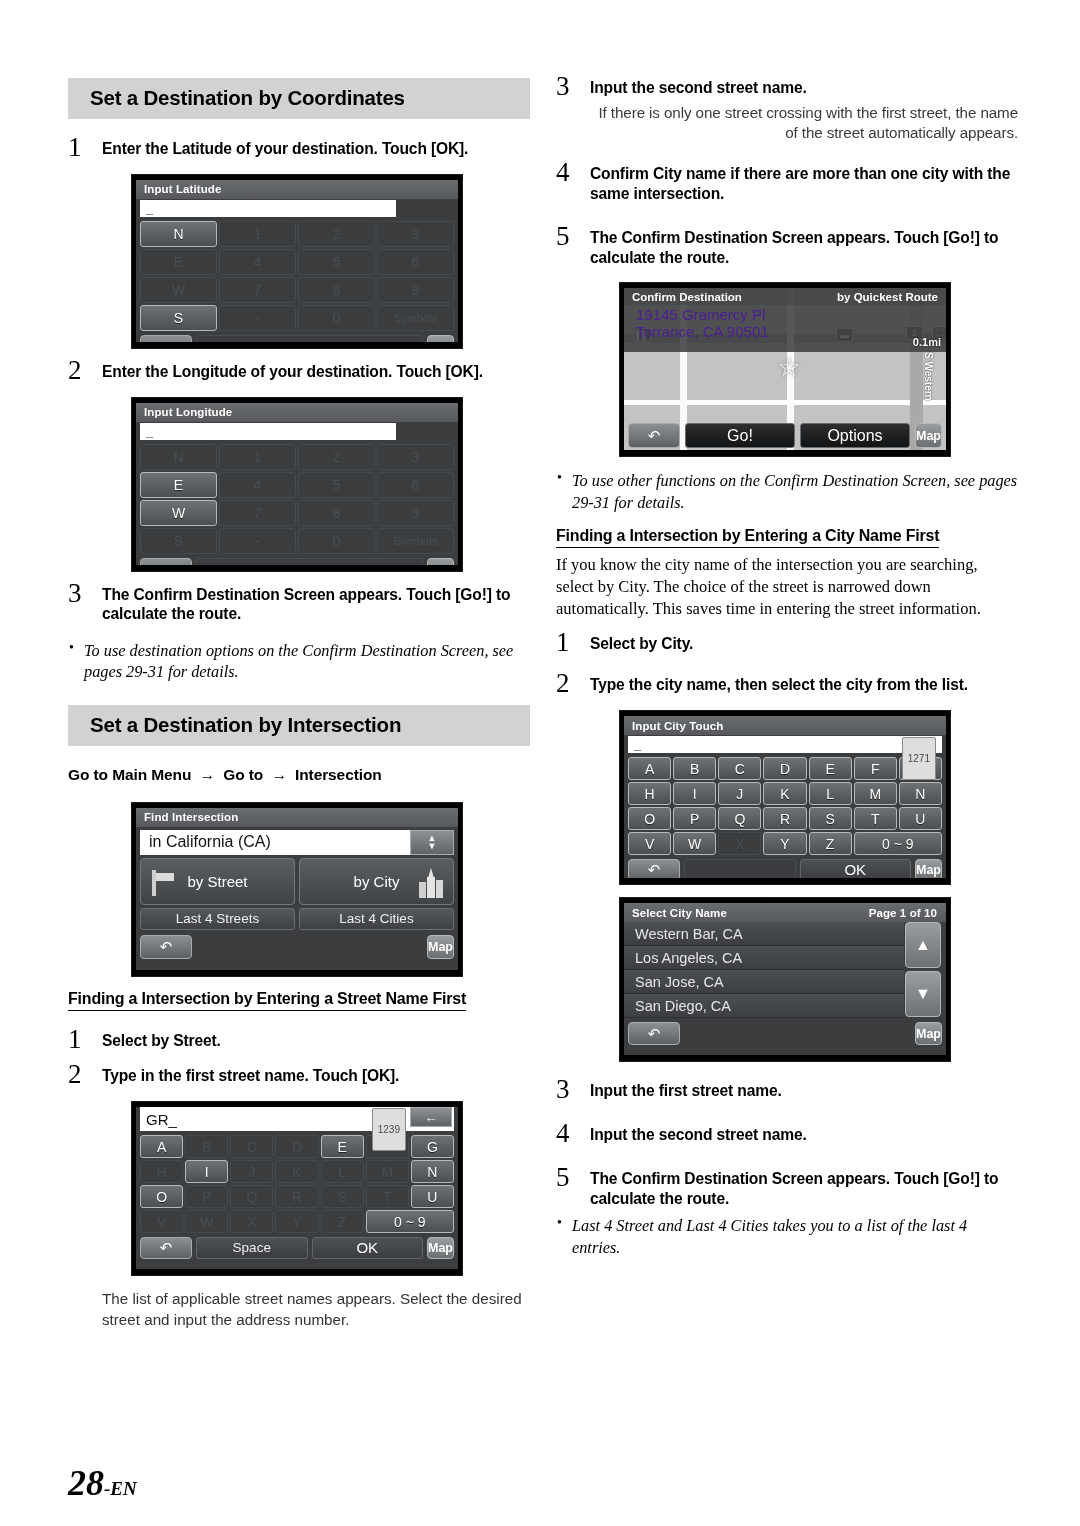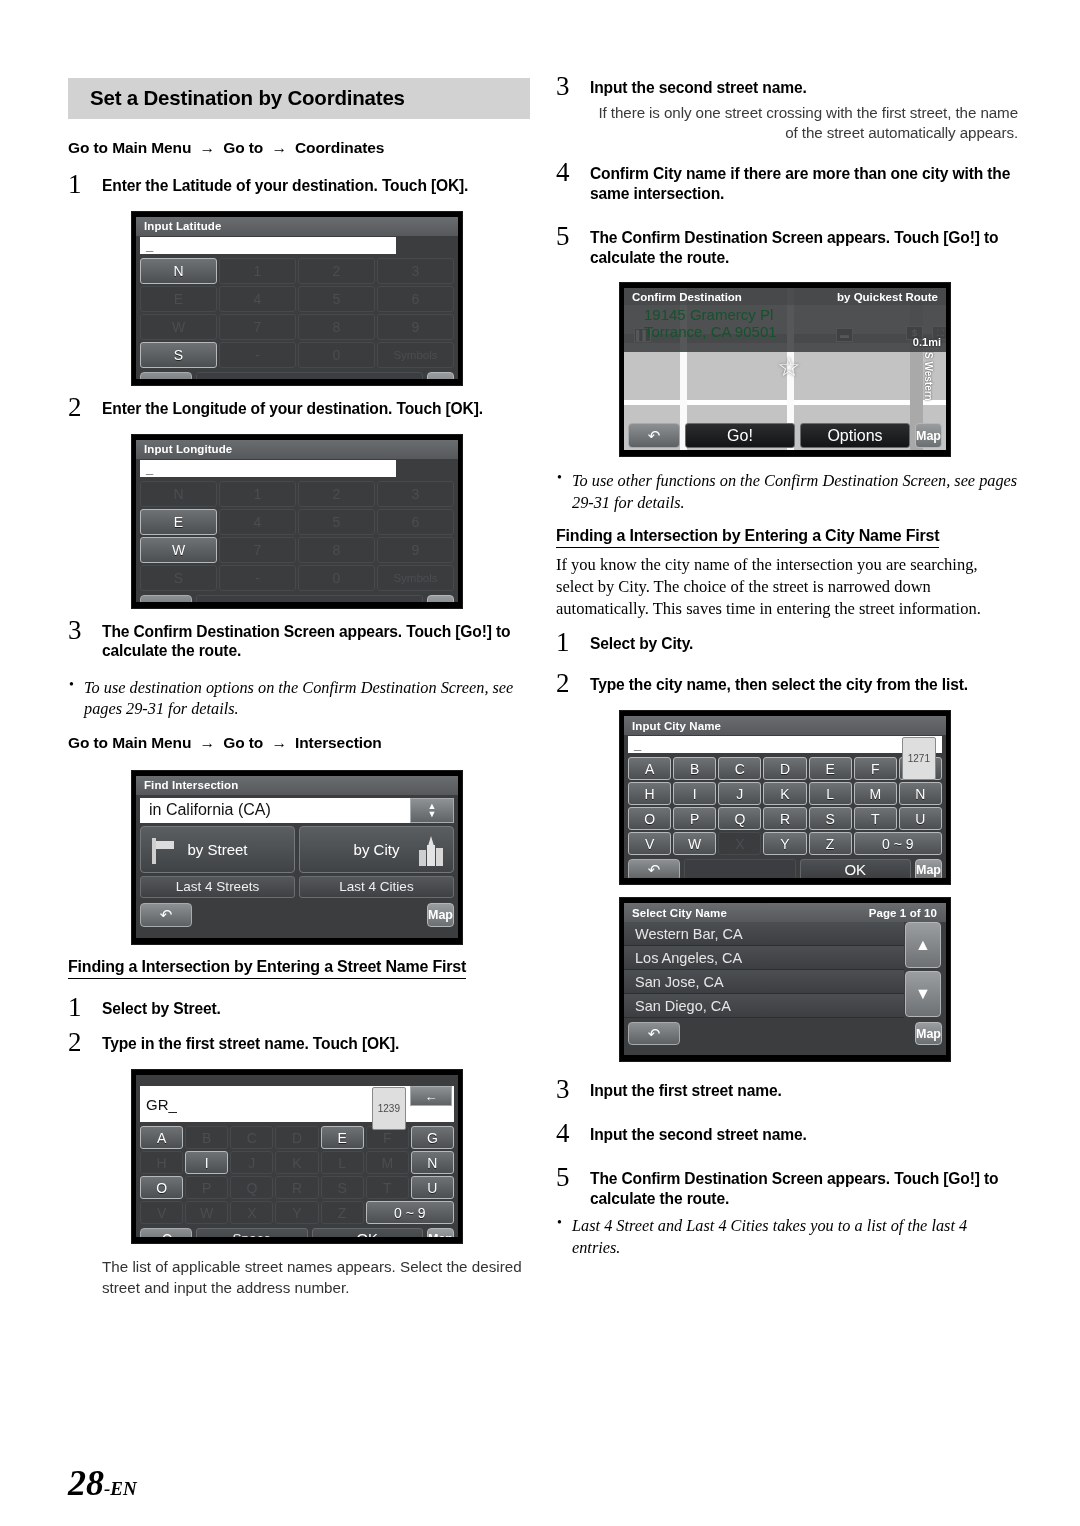--- a/index.html
+++ b/index.html
@@ -197,22 +197,22 @@
   .road-v.major { width: 13px; background: #a9a9a9; }
   .map-head {
     position: absolute; top: 0; left: 0; right: 0;
     background: rgba(62,64,66,0.93); color: #fff;
     font-size: 11.5px; font-weight: bold; height: 17px;
     display: flex; align-items: center; justify-content: space-between;
     padding: 0 8px;
   }
   .map-addr {
     position: absolute; top: 17px; left: 0; right: 0;
-    background: rgba(62,64,66,0.88); color: #14532d;
-    padding: 2px 0 3px 20px; font-size: 15px; line-height: 1.13;
+    background: rgba(62,64,66,0.88); color: #4c1d95;
+    padding: 2px 0 3px 12px; font-size: 15px; line-height: 1.13;
     height: 47px;
   }
   .map-scale {
     position: absolute; right: 5px; top: 48px;
     color: #fff; font-size: 11px; font-weight: bold;
     text-shadow: 0 0 2px #000;
   }
   .map-street-lbl {
     position: absolute; right: 12px; top: 64px;
     color: #fff; font-size: 10px; font-weight: bold;
@@ -271,27 +271,20 @@
 </style>
 </head>
 <body>
 
 <div class="page">
 
   <div class="col col-left">
 
     <div class="section-bar">Set a Destination by Coordinates</div>
 
-    <div class="breadcrumb">
-      <span>Go to Main Menu</span>
-      <span class="arrow">→</span>
-      <span>Go to</span>
-      <span class="arrow">→</span>
-      <span>Coordinates</span>
-    </div>
 
     
     <div class="step">
       <span class="num">1</span>
       <div class="txt">Enter the Latitude of your destination. Touch [OK].</div>
     </div>
 
     
     <div class="device">
       <div class="device-inner">
@@ -369,20 +362,21 @@
     </div>
 
     
     <div class="step">
       <span class="num">3</span>
       <div class="txt">The Confirm Destination Screen appears. Touch [Go!] to calculate the route.</div>
     </div>
     <div class="bullet">To use destination options on the Confirm Destination Screen, see pages 29-31 for details.</div>
 
     
+    <div class="section-bar" style="margin-top:22px;">Set a Destination by Intersection</div>
 
     <div class="breadcrumb">
       <span>Go to Main Menu</span>
       <span class="arrow">→</span>
       <span>Go to</span>
       <span class="arrow">→</span>
       <span>Intersection</span>
     </div>
 
     
@@ -432,21 +426,21 @@
       <div class="txt">Select by Street.</div>
     </div>
     <div class="step">
       <span class="num">2</span>
       <div class="txt">Type in the first street name. Touch [OK].</div>
     </div>
 
     
     <div class="device">
       <div class="device-inner">
-        <div class="dev-field wide" style="margin-top:11px;height:36px;">
+        <div class="dev-field wide" style="margin-top:0;height:24px;">
           <span style="font-size:15px;">GR_</span>
           <span class="count" style="right:48px;">1239</span>
           <span style="position:absolute;right:2px;top:0;width:42px;height:20px;background:linear-gradient(#8f9295,#5f6265);border:1px solid #a9acae;display:flex;align-items:center;justify-content:center;color:#fff;font-size:13px;">←</span>
         </div>
         <div class="keys" style="grid-template-columns:repeat(7,1fr);gap:2px;">
           <div class="key active" style="height:23px;">A</div>
           <div class="key dim" style="height:23px;">B</div>
           <div class="key dim" style="height:23px;">C</div>
           <div class="key dim" style="height:23px;">D</div>
           <div class="key active" style="height:23px;">E</div>
@@ -552,21 +546,21 @@
     </div>
     <div class="step">
       <span class="num">2</span>
       <div class="txt">Type the city name, then select the city from the list.</div>
     </div>
 
     
     <div class="device">
       <div class="device-inner">
         <div class="dev-title">
-          <span>Input City Name</span>
+          <span>Input City Touch</span>
         </div>
         <div class="dev-field wide">
           <span class="cursor">_</span>
           <span class="count">1271</span>
         </div>
         <div class="keys" style="grid-template-columns:repeat(7,1fr);gap:2px;">
           <div class="key active" style="height:23px;">A</div>
           <div class="key active" style="height:23px;">B</div>
           <div class="key active" style="height:23px;">C</div>
           <div class="key active" style="height:23px;">D</div>

